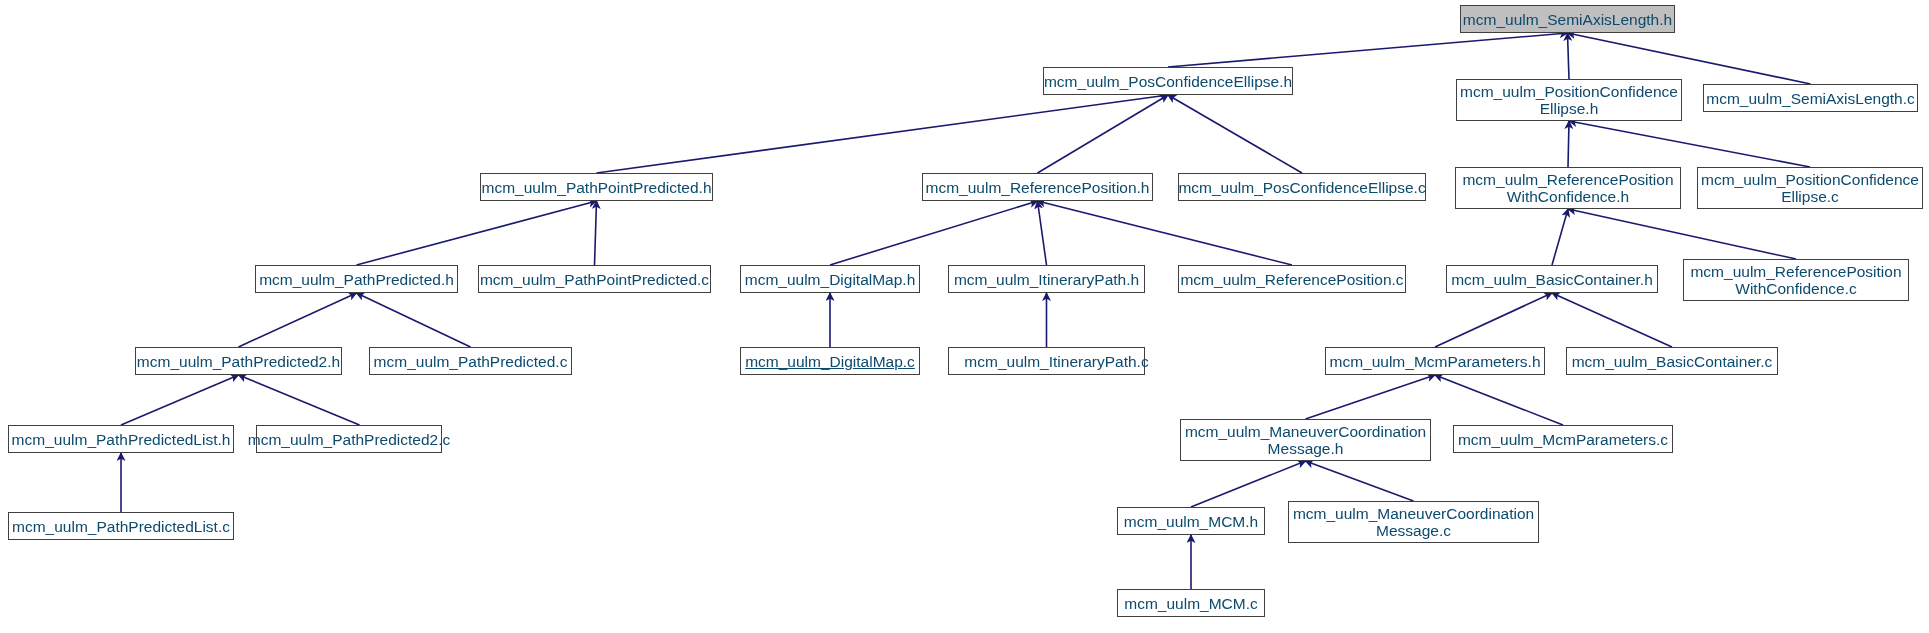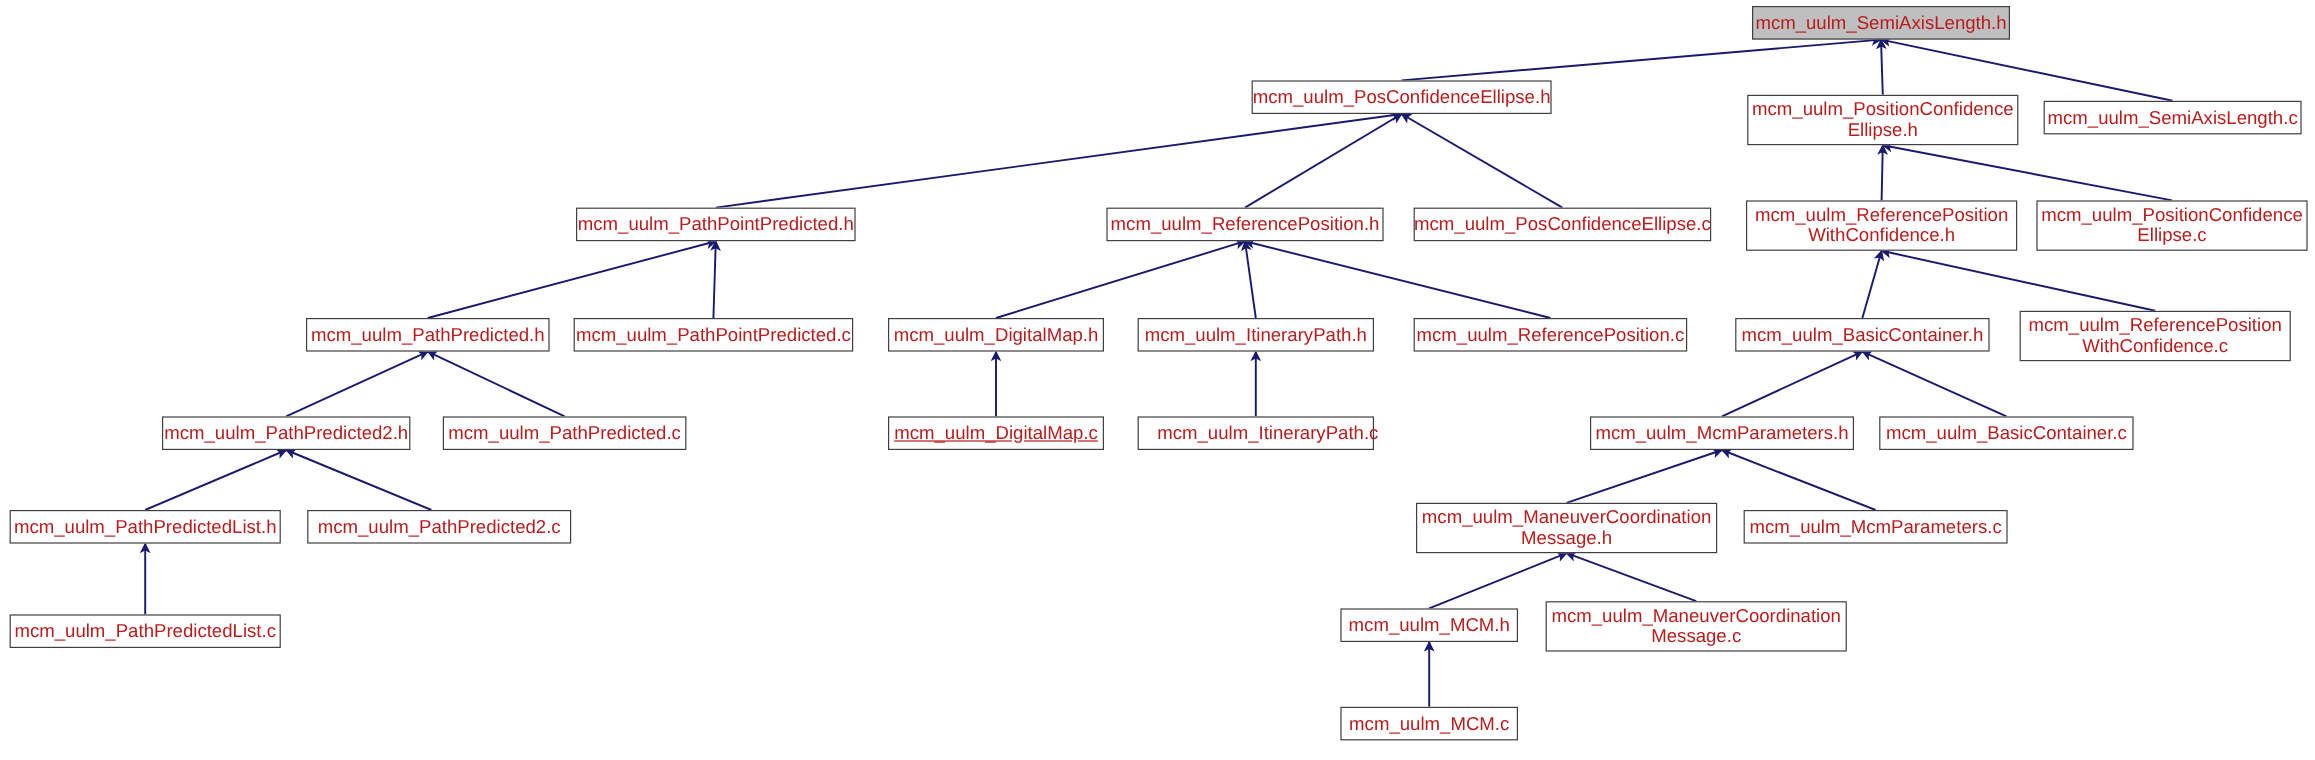--- a/index.html
+++ b/index.html
@@ -11,21 +11,21 @@
     background:#ffffff;
     font-family:"Liberation Sans", sans-serif;
     overflow:hidden;
   }
   #edges{position:absolute;left:0;top:0;width:1929px;height:633px;pointer-events:none;}
   .node{
     position:absolute;
     box-sizing:border-box;
     border:1px solid #404040;
     background:#ffffff;
-    color:#b91c1c;
+    color:#0c4a6e;
     display:flex;
     align-items:center;
     justify-content:center;
     text-align:center;
     font-size:15.5px;
     line-height:17px;
     letter-spacing:0px;
     white-space:pre-line;
     cursor:pointer;
     z-index:2;
@@ -101,21 +101,21 @@
       <div class="node" style="left: 1446px; top: 265px; width: 212px; height: 28px;"><span class="label">mcm_uulm_BasicContainer.h</span></div>
       <div class="node" style="left: 1683px; top: 259px; width: 226px; height: 42px;"><span class="label">mcm_uulm_ReferencePosition
 WithConfidence.c</span></div>
       <div class="node" style="left: 135px; top: 347px; width: 207px; height: 28px;"><span class="label">mcm_uulm_PathPredicted2.h</span></div>
       <div class="node" style="left: 369px; top: 347px; width: 203px; height: 28px;"><span class="label">mcm_uulm_PathPredicted.c</span></div>
       <div class="node" style="left: 740px; top: 347px; width: 180px; height: 28px; text-decoration: underline;"><span class="label">mcm_uulm_DigitalMap.c</span></div>
       <div class="node" style="left: 948px; top: 347px; width: 197px; height: 28px; padding-left: 20px;"><span class="label">mcm_uulm_ItineraryPath.c</span></div>
       <div class="node" style="left: 1325px; top: 347px; width: 220px; height: 28px;"><span class="label">mcm_uulm_McmParameters.h</span></div>
       <div class="node" style="left: 1566px; top: 347px; width: 212px; height: 28px; justify-content: center;"><span class="label">mcm_uulm_BasicContainer.c</span></div>
       <div class="node" style="left: 8px; top: 425px; width: 226px; height: 28px; align-items: center;"><span class="label">mcm_uulm_PathPredictedList.h</span></div>
-      <div class="node" style="left: 256px; top: 425px; width: 220px; height: 28px;"><span class="label">mcm_uulm_PathPredicted2.c</span></div>
+      <div class="node" style="left: 256px; top: 425px; width: 186px; height: 28px;"><span class="label">mcm_uulm_PathPredicted2.c</span></div>
       <div class="node" style="left: 1180px; top: 419px; width: 251px; height: 42px;"><span class="label">mcm_uulm_ManeuverCoordination
 Message.h</span></div>
       <div class="node" style="left: 1453px; top: 425px; width: 220px; height: 28px;"><span class="label">mcm_uulm_McmParameters.c</span></div>
       <div class="node" style="left: 1117px; top: 507px; width: 148px; height: 28px;"><span class="label">mcm_uulm_MCM.h</span></div>
       <div class="node" style="left: 1288px; top: 501px; width: 251px; height: 42px;"><span class="label">mcm_uulm_ManeuverCoordination
 Message.c</span></div>
       <div class="node" style="left: 8px; top: 512px; width: 226px; height: 28px;"><span class="label">mcm_uulm_PathPredictedList.c</span></div>
       <div class="node" style="left: 1117px; top: 589px; width: 148px; height: 28px;"><span class="label">mcm_uulm_MCM.c</span></div>
     </div>
 </div>

